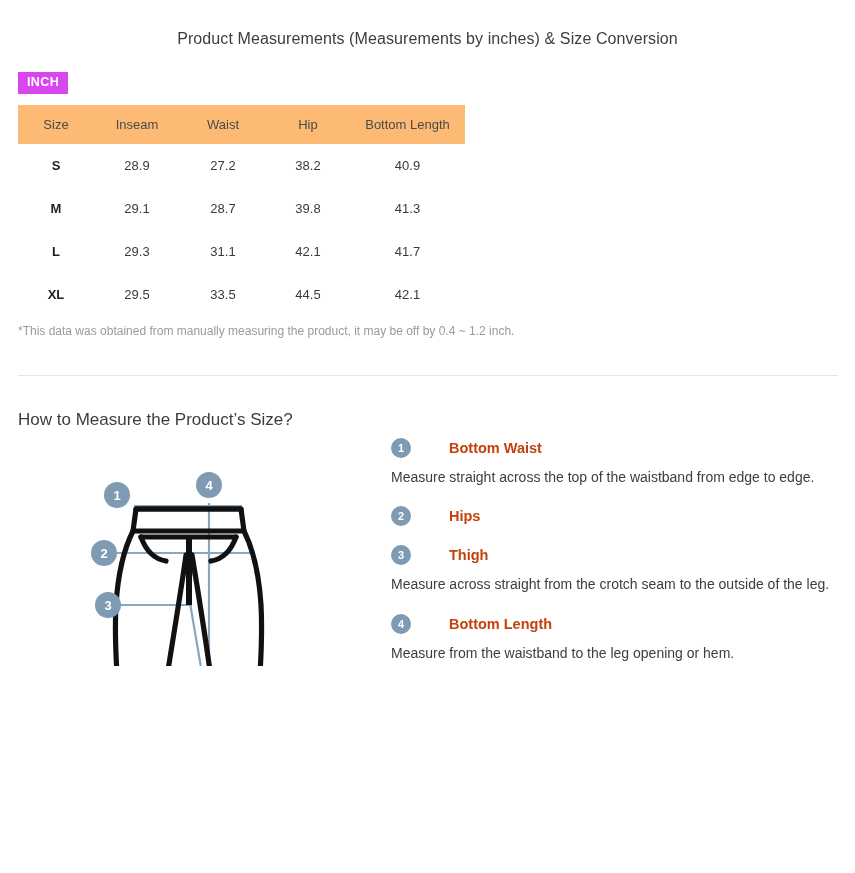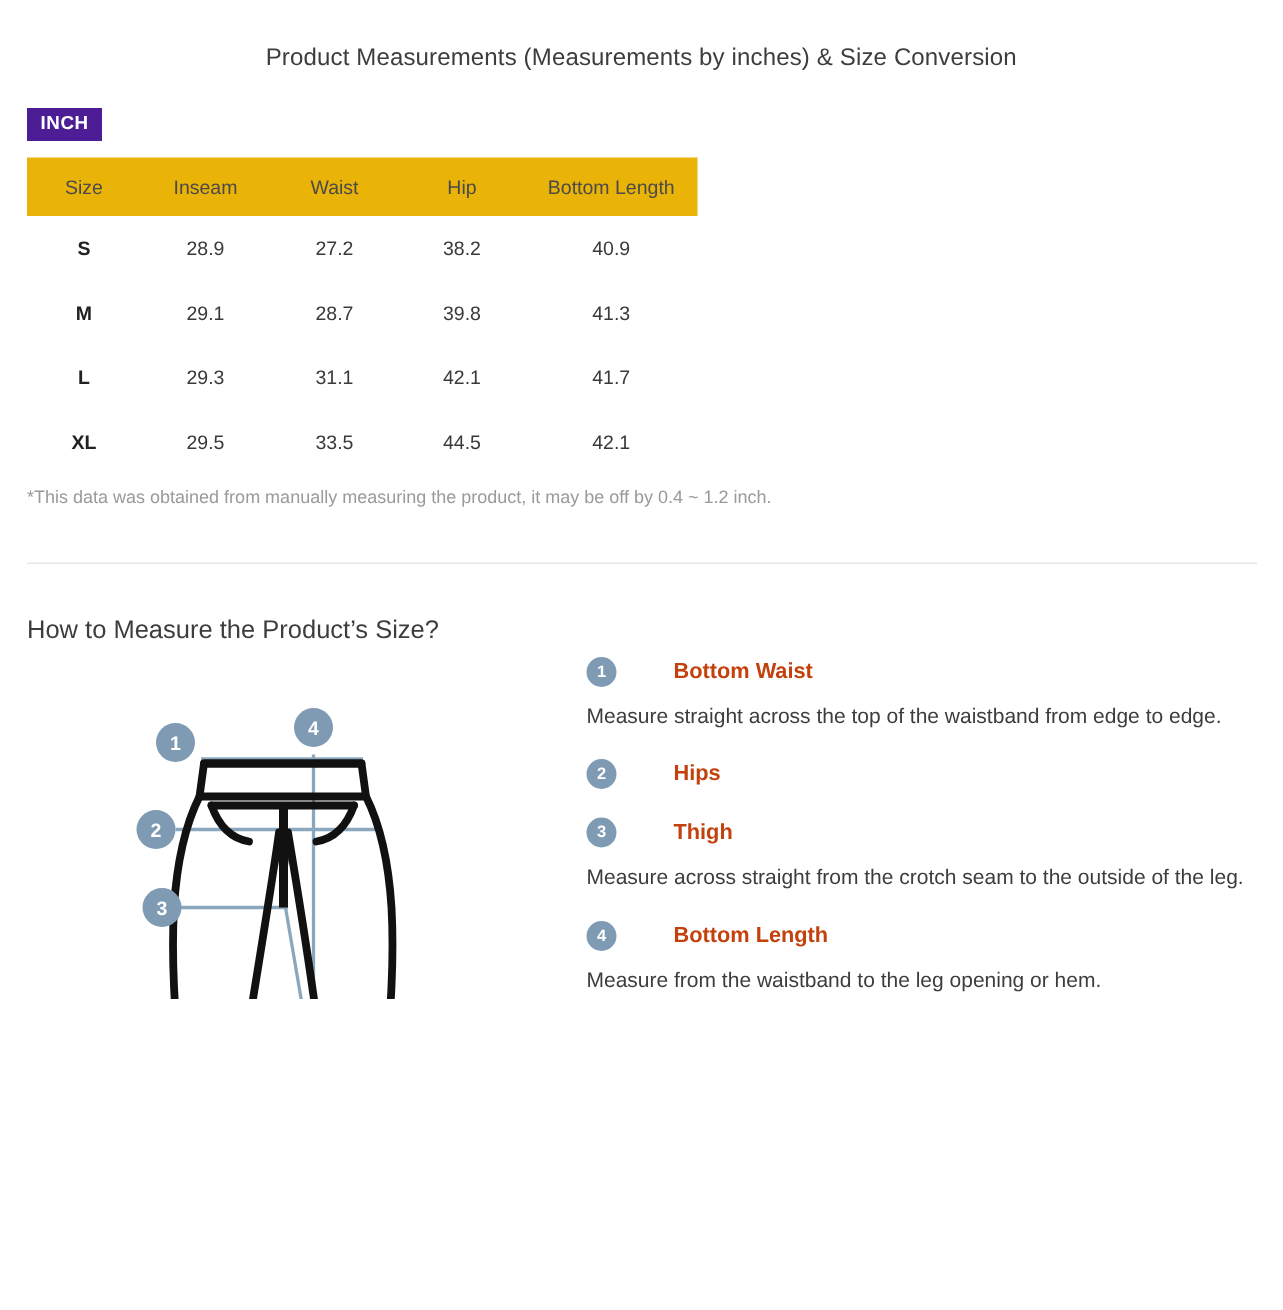--- a/index.html
+++ b/index.html
@@ -17,31 +17,31 @@
   .title {
     position: absolute; left: 0; top: 30px; width: 855px;
     text-align: center;
     font-size: 16px; color: #3d3d3d; font-weight: 400;
     letter-spacing: 0.1px;
   }
 
   
   .inch-tag {
     position: absolute; left: 18px; top: 72px;
-    background: #4c1d95; color: #ffffff;
+    background: #d946ef; color: #ffffff;
     font-size: 12.5px; font-weight: 700;
     padding: 4px 9px 5px 9px;
     letter-spacing: 0.4px;
     line-height: 1;
   }
 
   
   .table-wrap { position: absolute; left: 18px; top: 105px; width: 447px; }
   table.size-table { border-collapse: collapse; width: 447px; table-layout: fixed; }
-  table.size-table thead tr { background: #eab308; }
+  table.size-table thead tr { background: #fdba74; }
   table.size-table th {
     font-size: 13px; font-weight: 400; color: #4a4a4a;
     padding: 12px 2px; text-align: center; vertical-align: middle;
   }
   table.size-table td {
     font-size: 13px; color: #3a3a3a;
     padding: 14px 2px; text-align: center; vertical-align: middle;
   }
   table.size-table td.size-cell { font-weight: 700; color: #222222; }
   col.c-size { width: 76px; }

